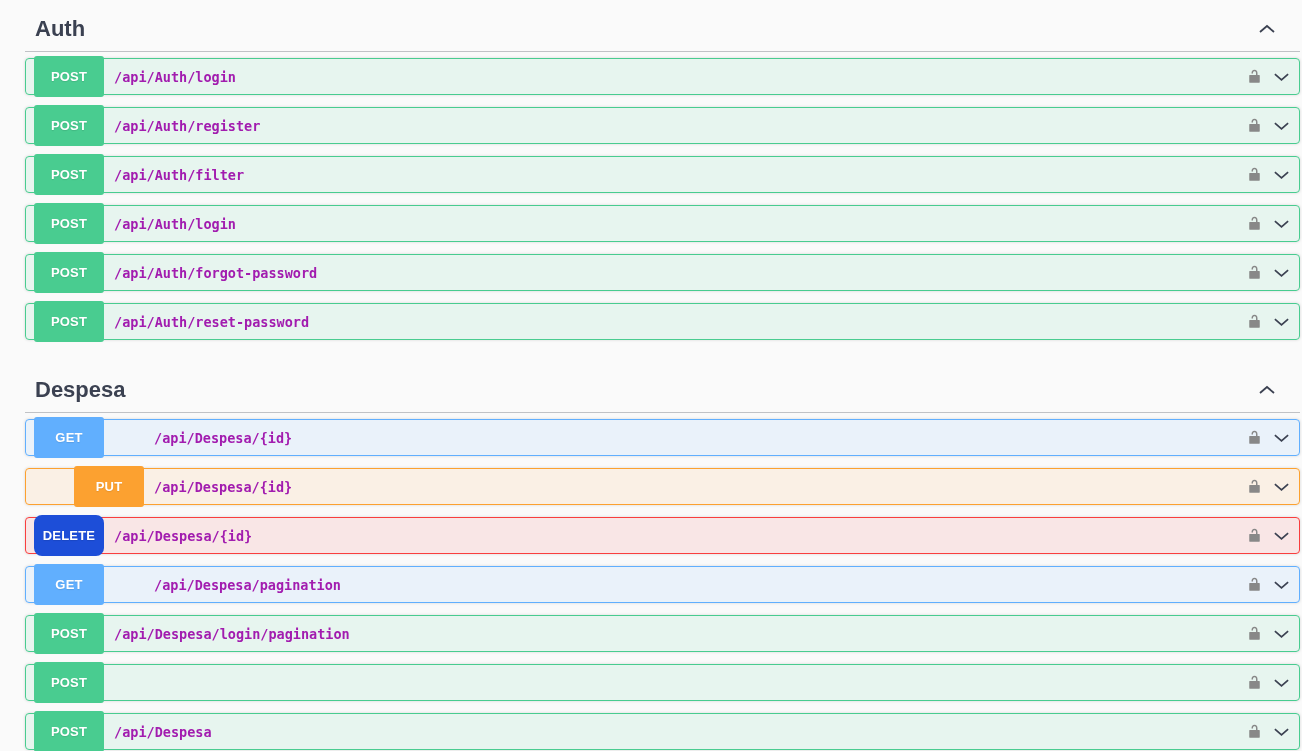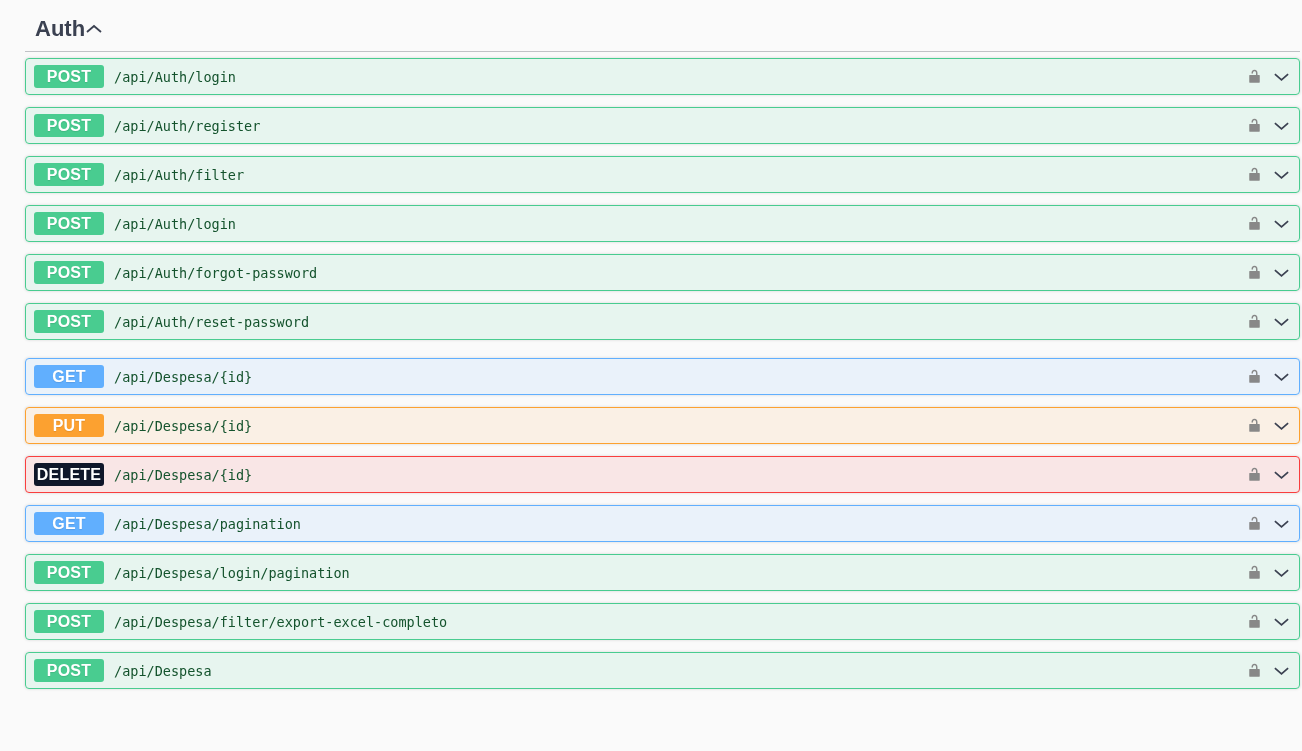--- a/index.html
+++ b/index.html
@@ -8,21 +8,21 @@
     width: 1302px; height: 751px;
     background: #fafafa;
     overflow: hidden;
     font-family: "Liberation Sans", sans-serif;
   }
   .wrapper { margin: 0 2px 0 25px; }
 
   
   .tag-header {
     display: flex;
-    justify-content: flex-start;
+    justify-content: space-between;
     align-items: center;
     padding: 14px 24px 7px 10px;
     border-bottom: 1px solid rgba(59,65,81,.3);
     cursor: pointer;
   }
   .section-despesa .tag-header { padding-top: 23px; }
   .tag-title {
     font-size: 22px;
     font-weight: bold;
     color: #3b4151;
@@ -36,49 +36,49 @@
     height: 37px;
     margin-bottom: 12px;
     border-radius: 4px;
     border: 1px solid #000;
     box-shadow: 0 0 3px rgba(0,0,0,.15);
     display: flex;
     align-items: center;
     cursor: pointer;
   }
   .opblock.post   { border-color: #49cc90; background: rgba(73,204,144,.1); }
-  .opblock.get    { border-color: #61affe; background: rgba(97,175,254,.1); }
-  .opblock.put    { border-color: #fca130; background: rgba(252,161,48,.1); }
+  .opblock.get    { border-color: #61affe; background: rgba(97,175,254,.1); gap: 40px; }
+  .opblock.put    { border-color: #fca130; background: rgba(252,161,48,.1); padding-left: 40px; }
   .opblock.delete { border-color: #f93e3e; background: rgba(249,62,62,.1); }
 
   .method-badge {
     flex: 0 0 auto;
-    width: 70px; height: 23px;
+    width: 70px; height: 41px;
     margin-left: 8px;
     border-radius: 3px;
     color: #ffffff;
-    font-size: 16px;
+    font-size: 13px;
     font-weight: bold;
     letter-spacing: .2px;
     display: flex;
     align-items: center;
     justify-content: center;
     text-shadow: 0 1px 1px rgba(0,0,0,.1);
   }
   .opblock.post   .method-badge { background: #49cc90; }
   .opblock.get    .method-badge { background: #61affe; }
   .opblock.put    .method-badge { background: #fca130; }
-  .opblock.delete .method-badge { background: #0f172a; }
+  .opblock.delete .method-badge { background: #1d4ed8; border-radius: 8px; }
 
   .path {
     margin-left: 10px;
     font-family: "DejaVu Sans Mono", "Liberation Mono", monospace;
     font-size: 13.5px;
-    font-weight: 400;
-    color: #14532d;
+    font-weight: 700;
+    color: #a21caf;
     white-space: nowrap;
   }
 
   .row-icons {
     margin-left: auto;
     display: flex;
     align-items: center;
     gap: 11px;
     padding-right: 9px;
   }
@@ -185,20 +185,26 @@
           <svg class="chev" width="17" height="10" viewBox="0 0 18 10">
               <polyline points="2,2 9,8 16,2" fill="none" stroke="#3b4151" stroke-width="1.8"></polyline>
             </svg>
         </span>
       </div>
 
     </div>
   </section>
 
   <section class="section section-despesa">
+    <div class="tag-header">
+      <span class="tag-title">Despesa</span>
+      <svg class="tag-arrow" width="18" height="10" viewBox="0 0 18 10">
+        <polyline points="2,8 9,2 16,8" fill="none" stroke="#3b4151" stroke-width="1.8"></polyline>
+      </svg>
+    </div>
     <div class="opblocks">
 
       <div class="opblock get">
         <span class="method-badge">GET</span>
         <span class="path">/api/Despesa/{id}</span>
         <span class="row-icons">
           <button class="lock-btn"><svg width="15" height="17" viewBox="0 0 20 20">
                 <use href="#i-unlock"></use>
               </svg></button>
           <svg class="chev" width="17" height="10" viewBox="0 0 18 10">
@@ -254,21 +260,20 @@
                 <use href="#i-unlock"></use>
               </svg></button>
           <svg class="chev" width="17" height="10" viewBox="0 0 18 10">
               <polyline points="2,2 9,8 16,2" fill="none" stroke="#3b4151" stroke-width="1.8"></polyline>
             </svg>
         </span>
       </div>
 
       <div class="opblock post">
         <span class="method-badge">POST</span>
-        <span class="path">/api/Despesa/filter/export-excel-completo</span>
         <span class="row-icons">
           <button class="lock-btn"><svg width="15" height="17" viewBox="0 0 20 20">
                 <use href="#i-unlock"></use>
               </svg></button>
           <svg class="chev" width="17" height="10" viewBox="0 0 18 10">
               <polyline points="2,2 9,8 16,2" fill="none" stroke="#3b4151" stroke-width="1.8"></polyline>
             </svg>
         </span>
       </div>
 

